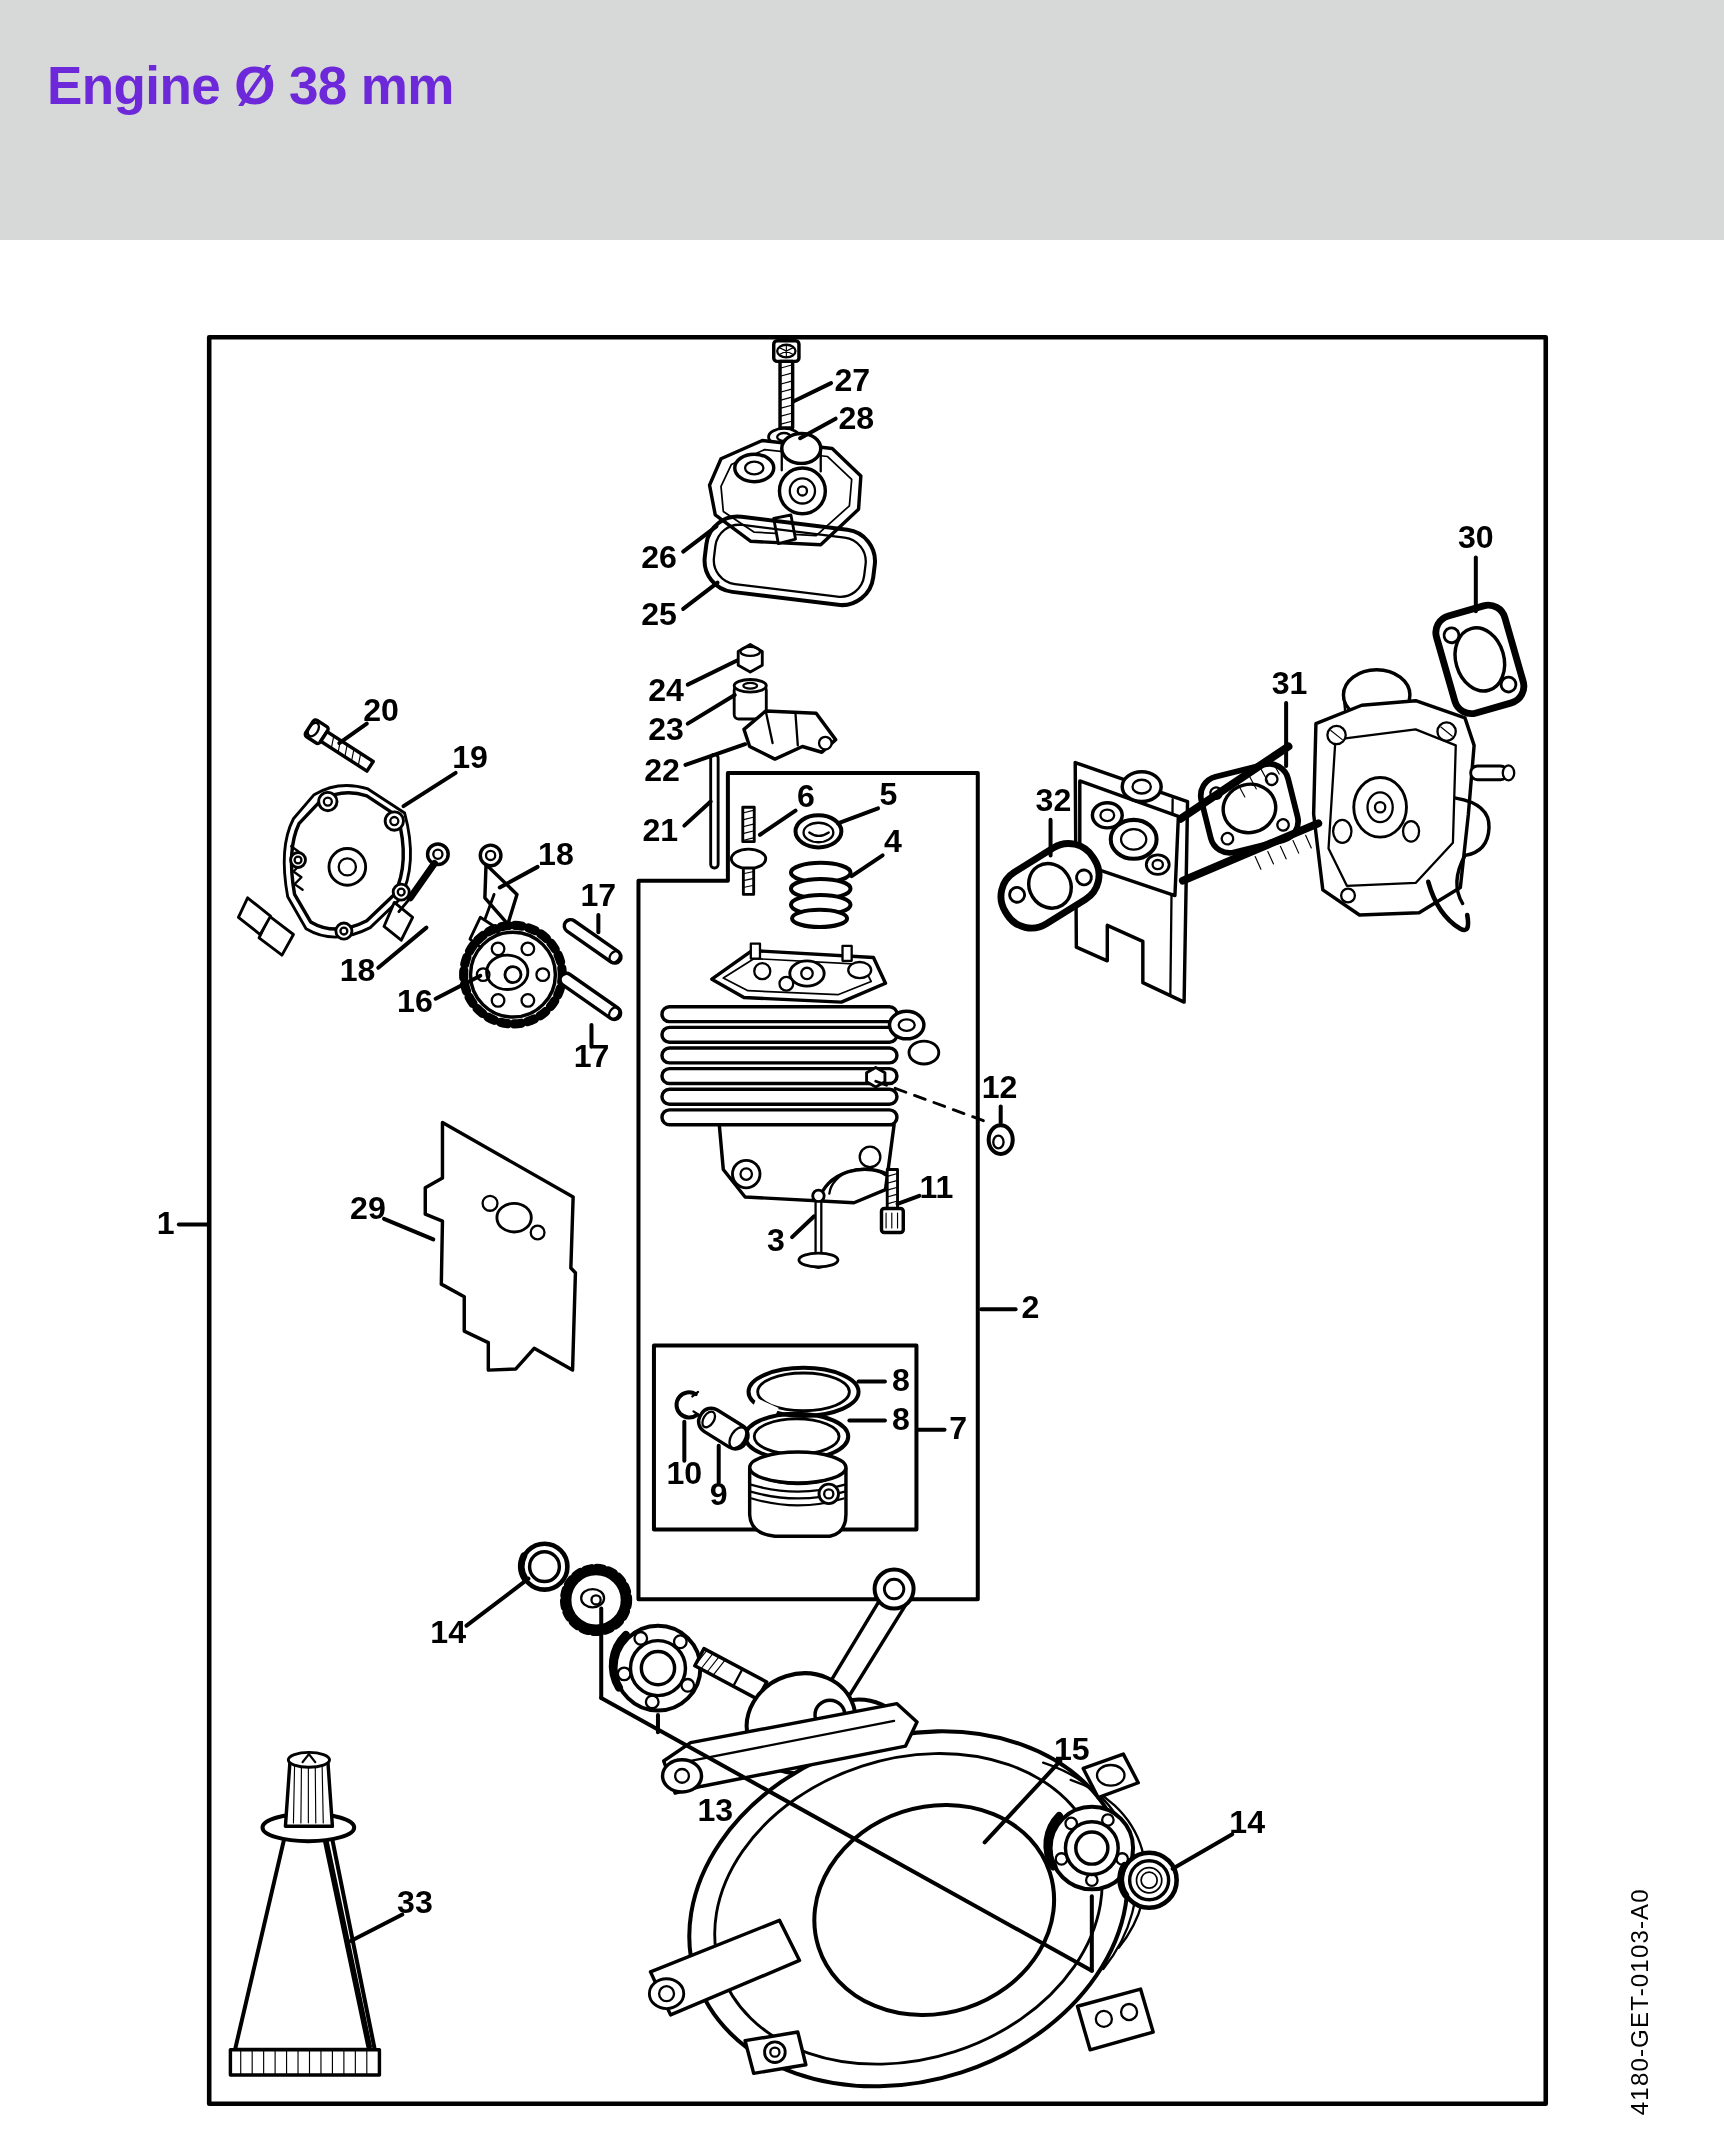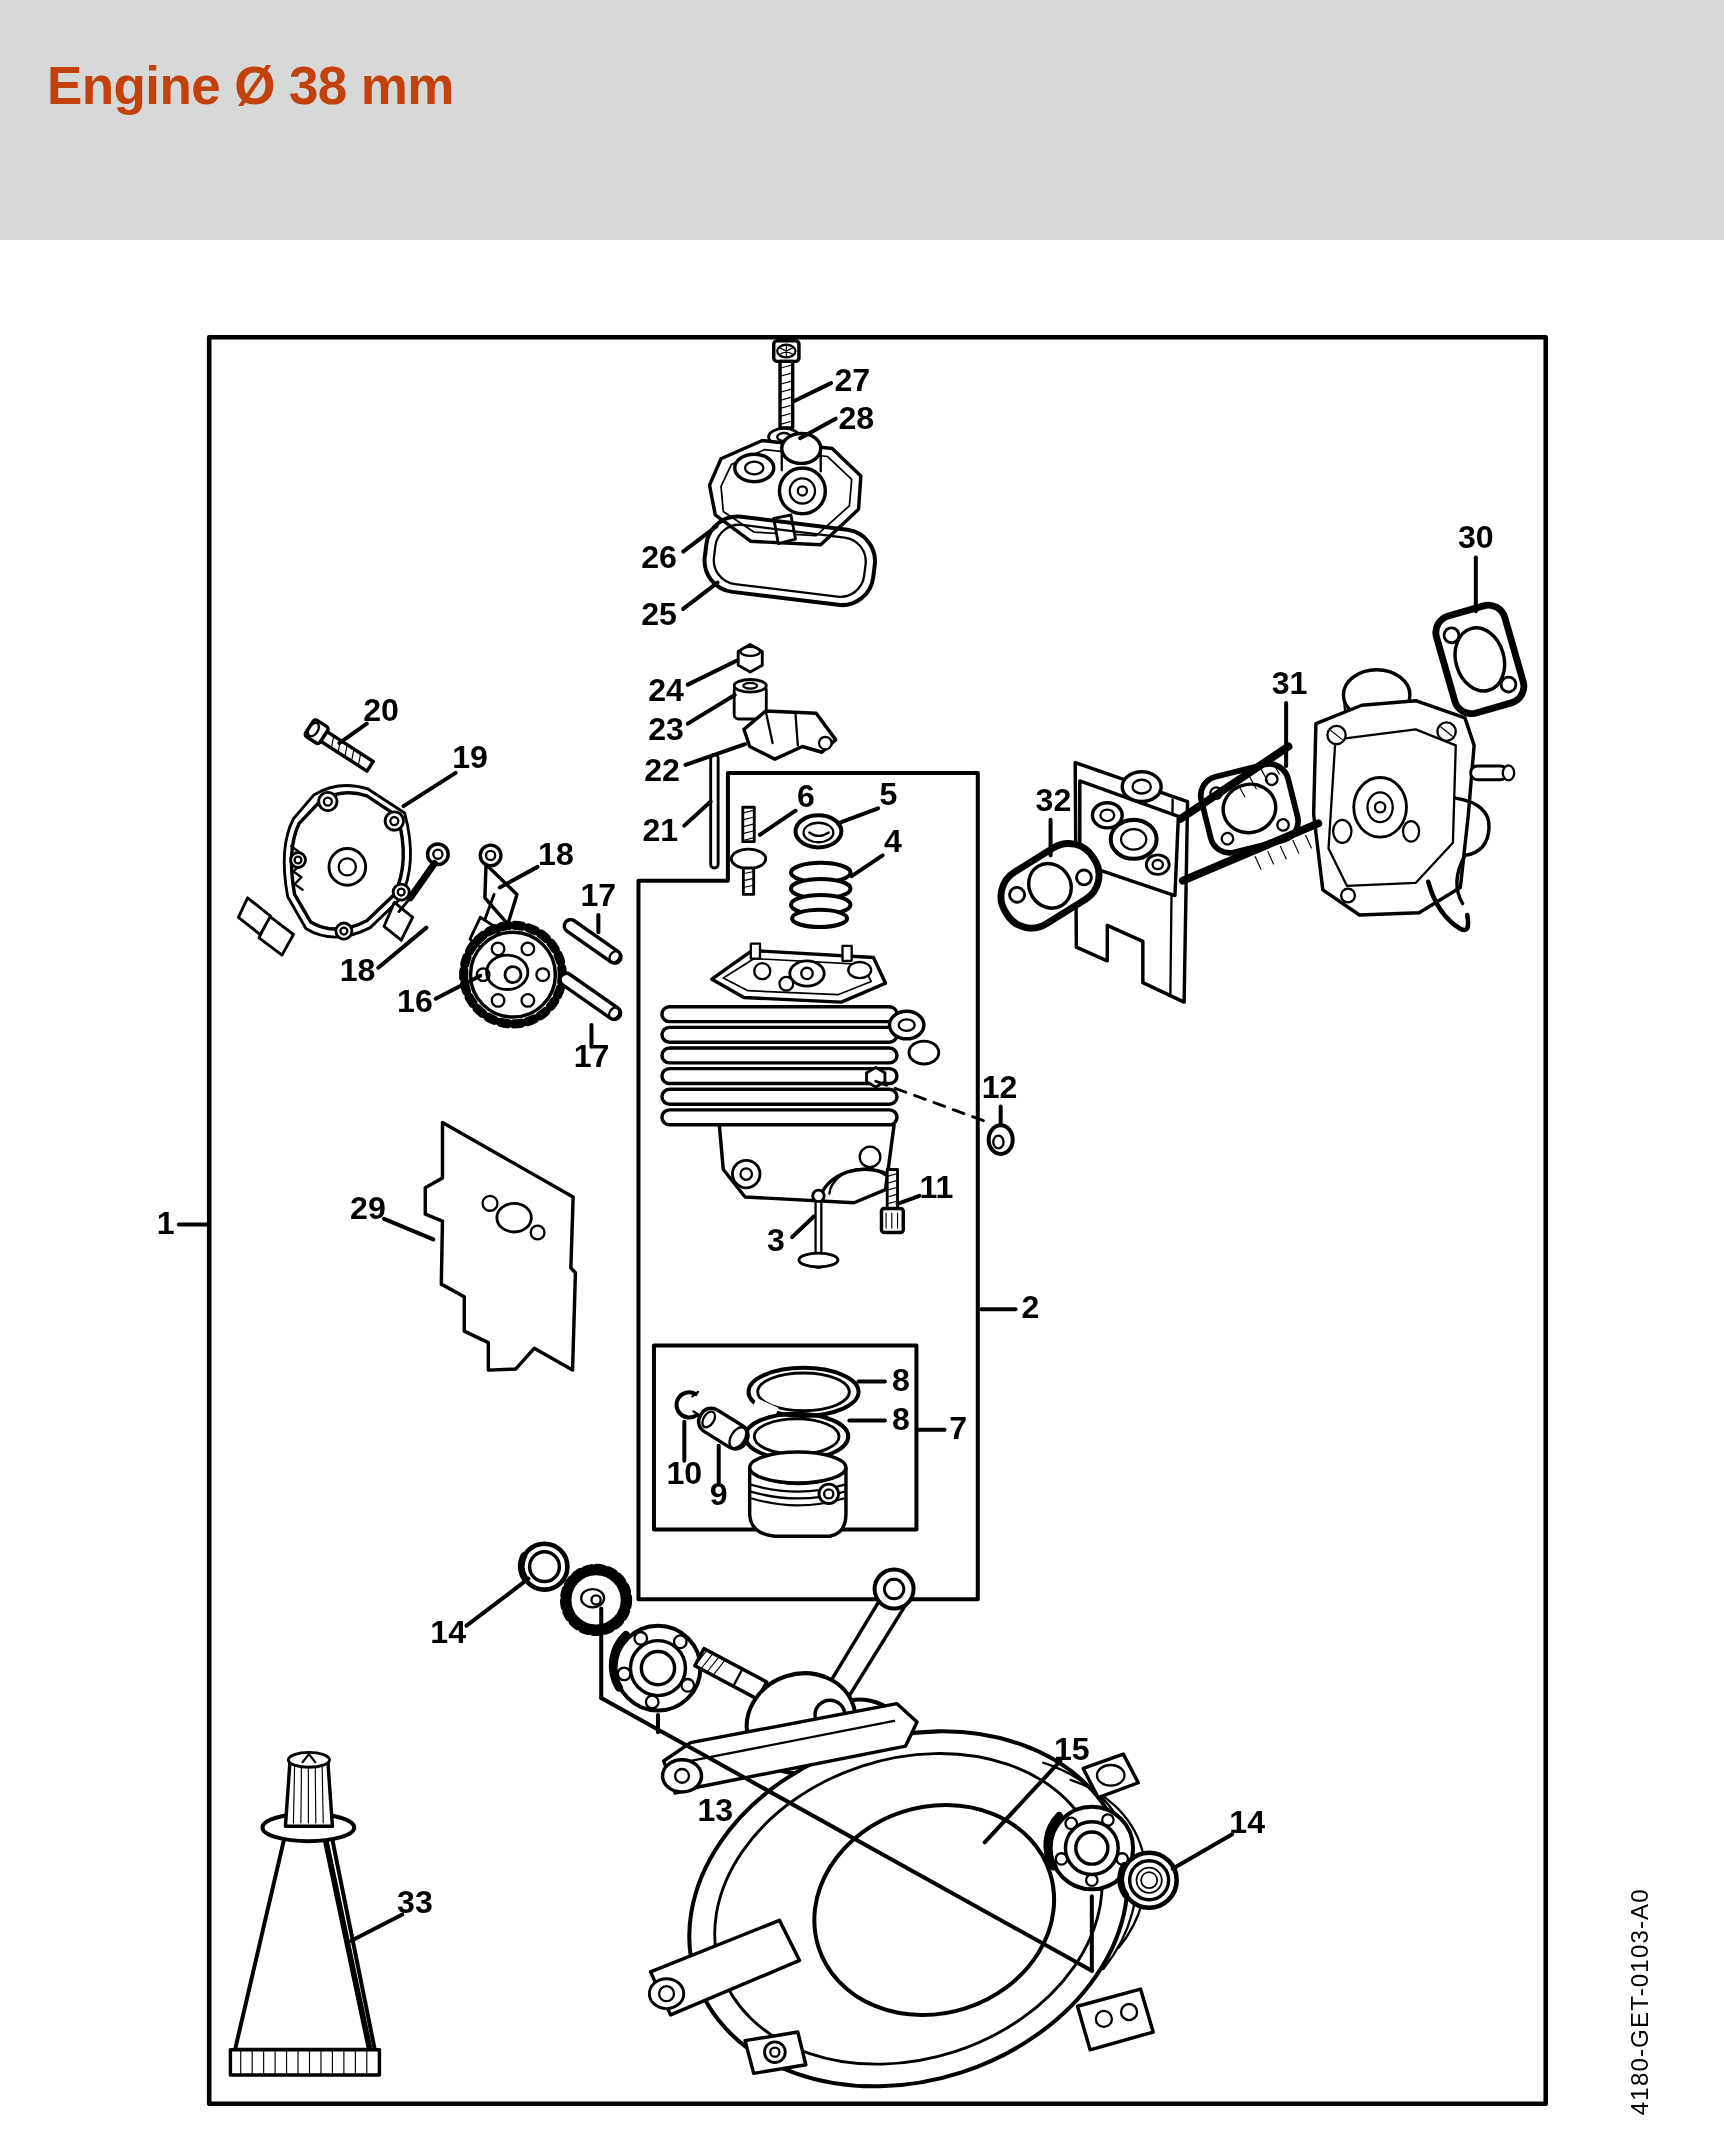--- a/index.html
+++ b/index.html
@@ -1,18 +1,18 @@
 <!DOCTYPE html>
 <html style="font-size:9.2px"><head>
 <meta charset="utf-8">
 <style>
   html,body{margin:0;padding:0;background:#fff;}
   body{width:1724px;height:2151px;position:relative;font-family:"Liberation Sans",sans-serif;overflow:hidden;}
   .header{position:absolute;left:0;top:0;width:1724px;height:240px;background:#d7d9d8;}
-  .header h1{margin:0;padding:55px 0 0 47px;font-size:53px;font-weight:bold;letter-spacing:-0.6px;color:#c2410c;}
+  .header h1{margin:0;padding:55px 0 0 47px;font-size:53px;font-weight:bold;letter-spacing:-0.6px;color:#6d28d9;}
   svg.diagram{position:absolute;left:0;top:0;width:1724px;height:2151px;}
   svg .ln{stroke:#000;fill:none;stroke-width:6;stroke-linecap:round;stroke-linejoin:round;}
   svg .w{fill:#fff;}
   svg .thin{stroke-width:3;}
   svg .t2{stroke-width:2;}
   svg .t4{stroke-width:4;}
   svg .t5{stroke-width:5;}
   svg .t7{stroke-width:7;}
   svg .t8{stroke-width:8;}
   svg .t10{stroke-width:10;}

